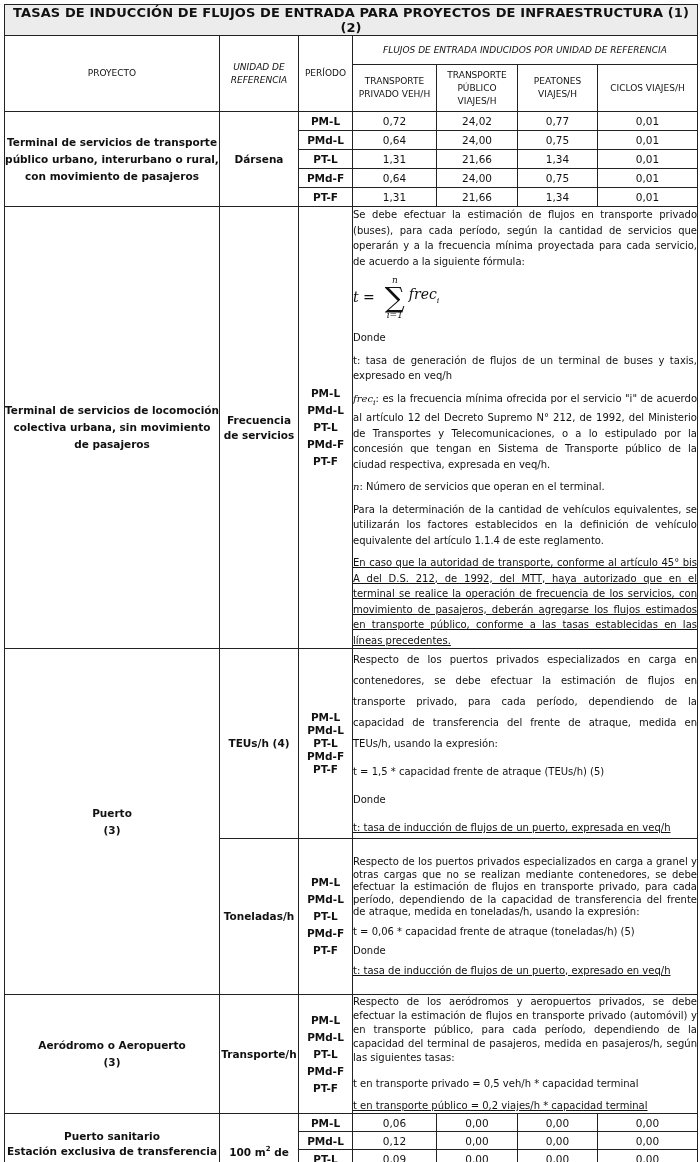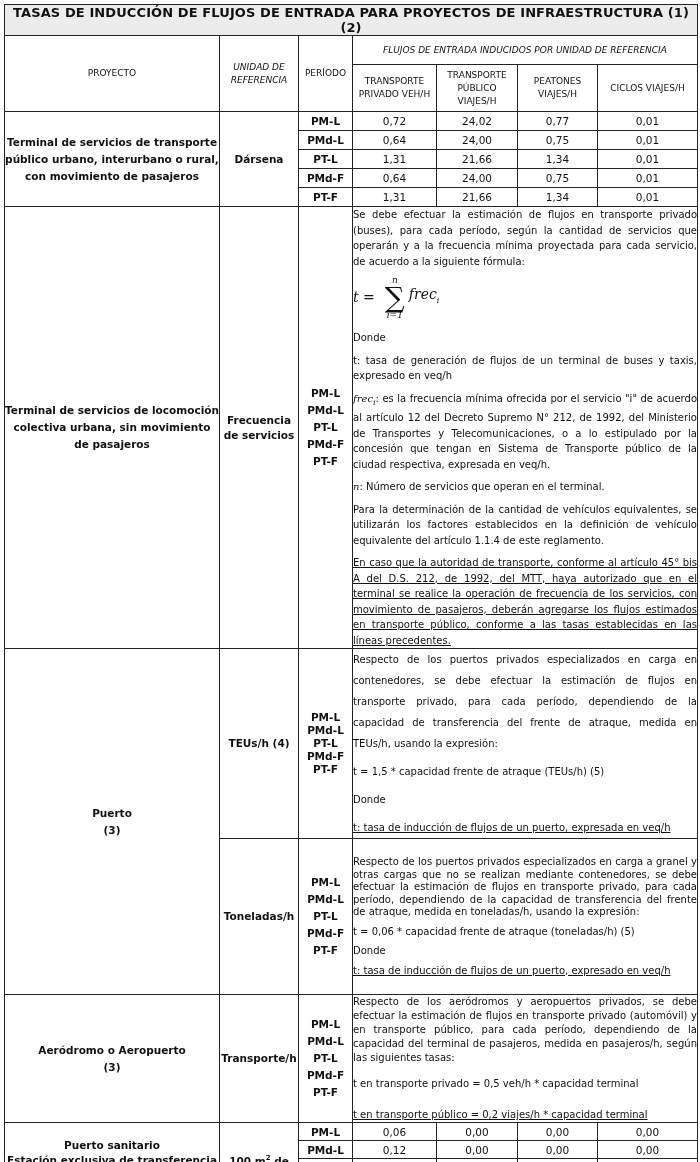--- a/index.html
+++ b/index.html
@@ -171,21 +171,21 @@
     <td class="unit">Transporte/h</td>
     <td class="per-list">
       <div>PM-L</div>
       <div>PMd-L</div>
       <div>PT-L</div>
       <div>PMd-F</div>
       <div>PT-F</div>
     </td>
     <td colspan="4" class="desc" style="line-height:14px">
       <p style="margin-bottom:12px">Respecto de los aeródromos y aeropuertos privados, se debe efectuar la estimación de flujos en transporte privado (automóvil) y en transporte público, para cada período, dependiendo de la capacidad del terminal de pasajeros, medida en pasajeros/h, según las siguientes tasas:</p>
-      <p style="margin-bottom:17px">t en transporte privado = 0,5 veh/h * capacidad terminal</p>
+      <p style="margin-bottom:8px">t en transporte privado = 0,5 veh/h * capacidad terminal</p>
       <p>t en transporte público = 0,2 viajes/h * capacidad terminal</p>
     </td>
   </tr>
 
   <tr style="height:17px">
     <td rowspan="5" class="proj" style="line-height:15px">
       <div>Puerto sanitario</div>
       <div>Estación exclusiva de transferencia de residuos</div>
       <div>(6)</div>
     </td>

